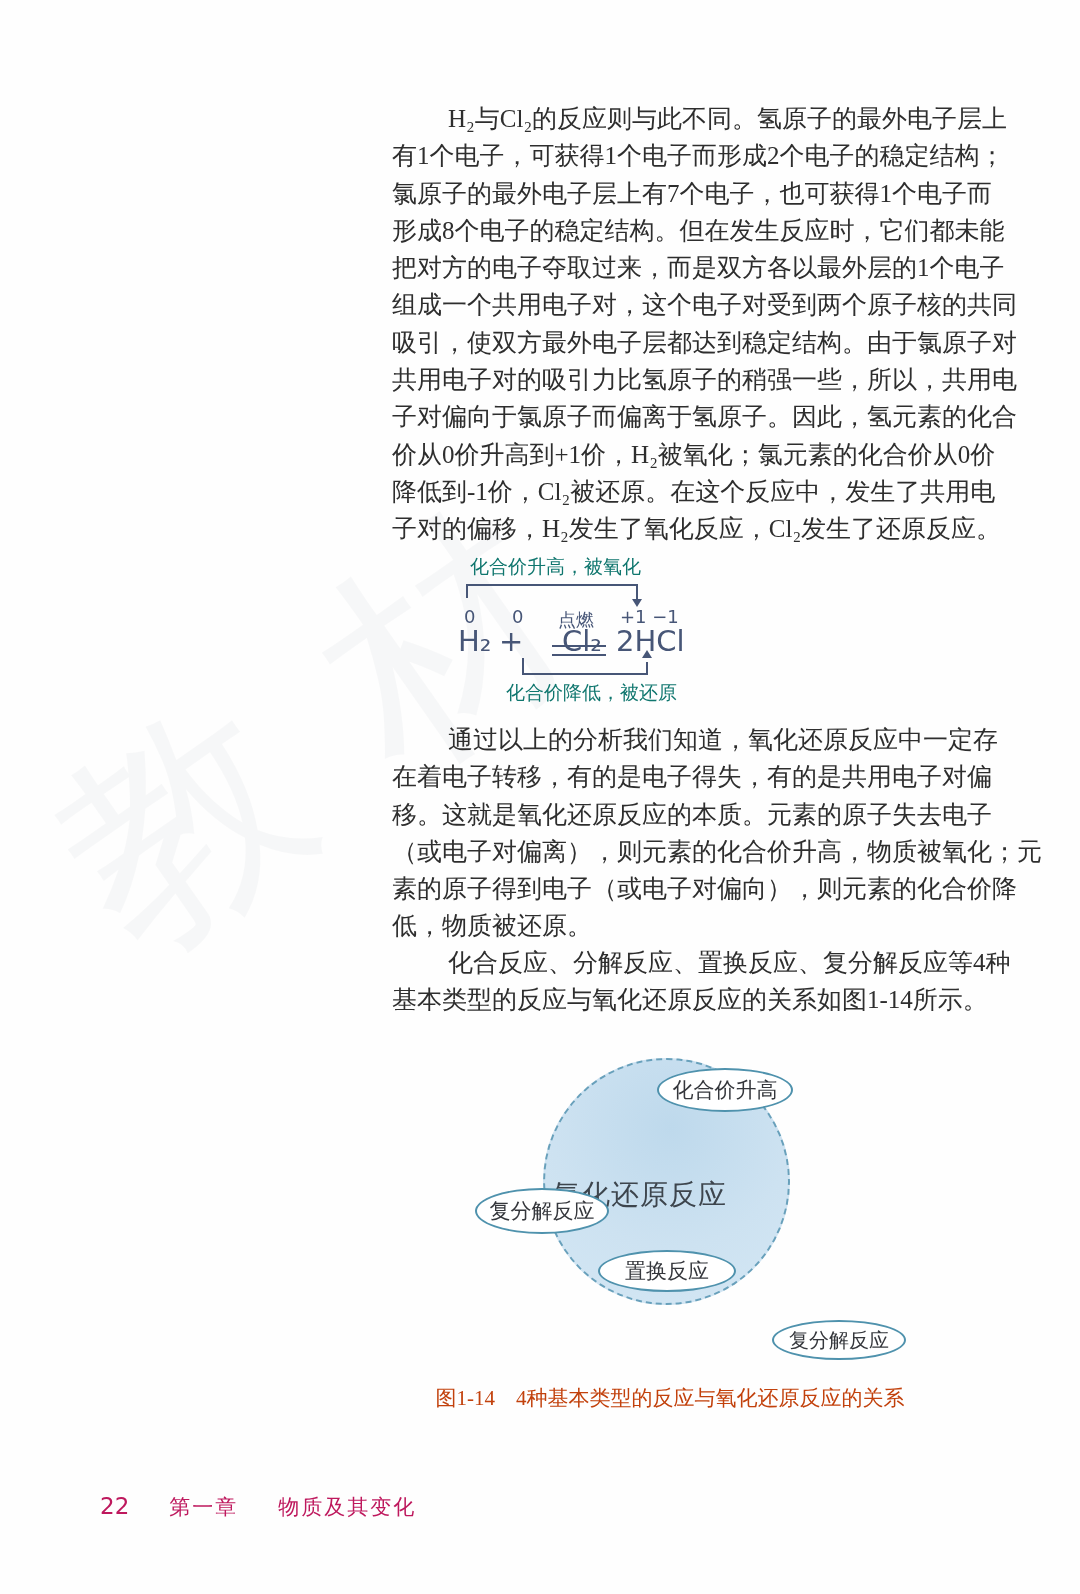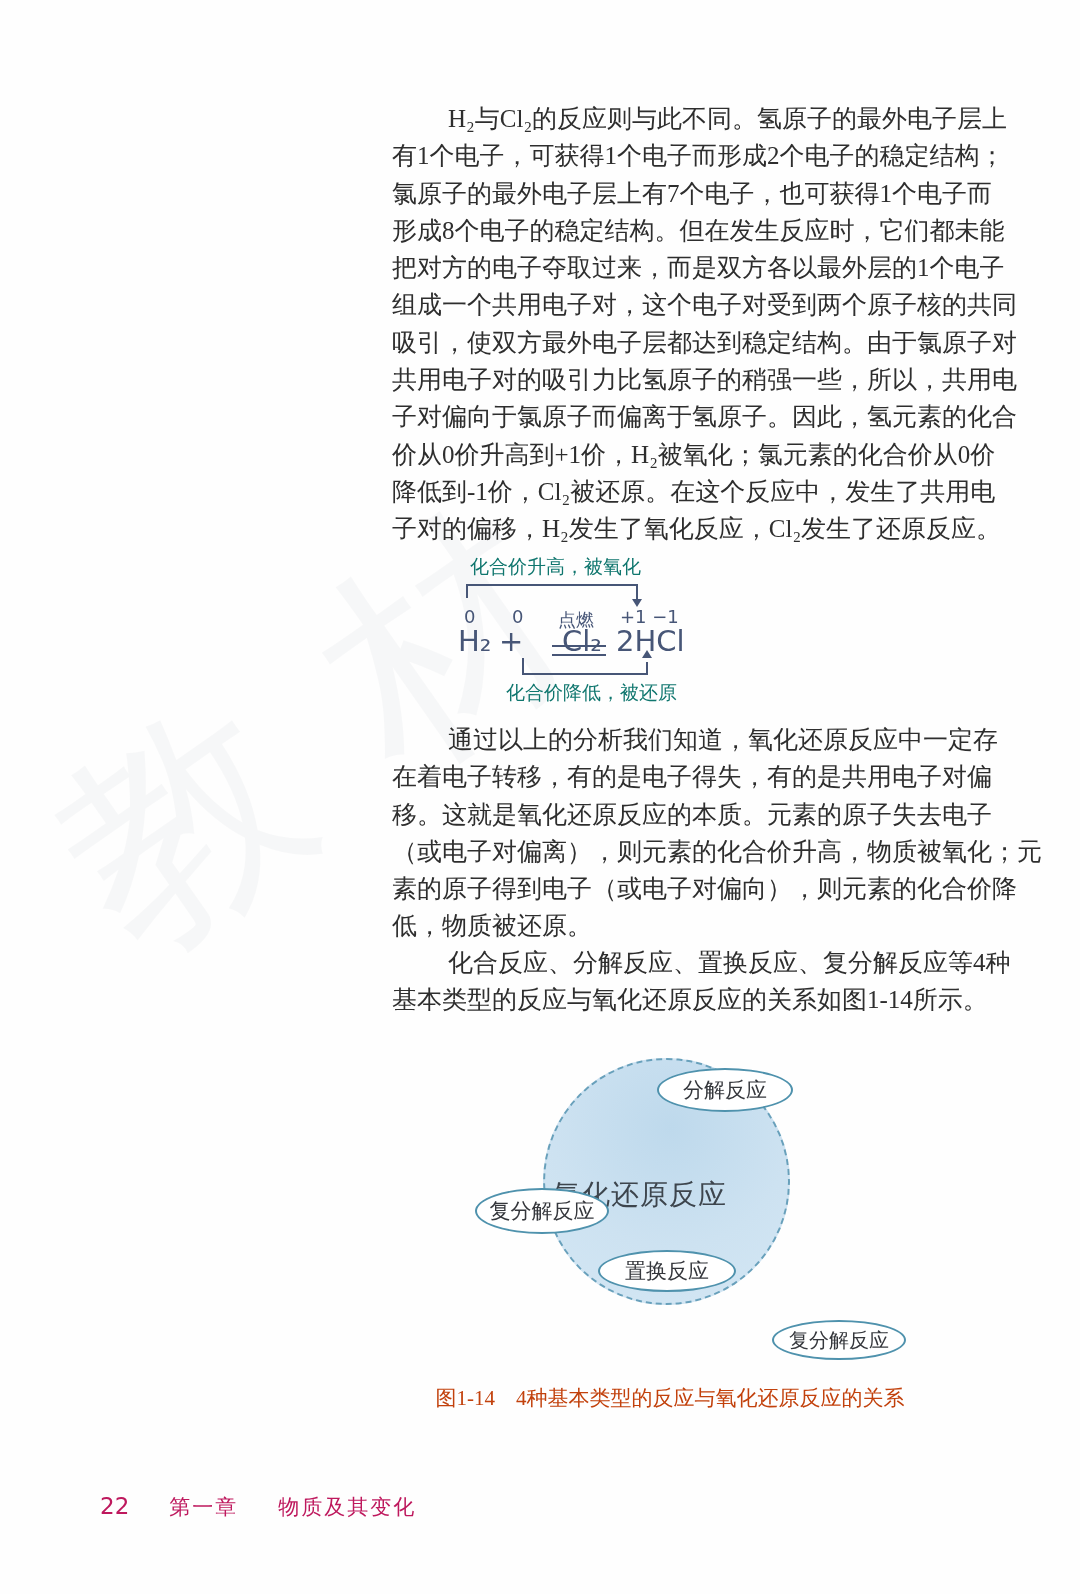--- a/index.html
+++ b/index.html
@@ -121,21 +121,21 @@
     <div class="line">低，物质被还原。</div>
   </div>
 
   <div class="textblock p3">
     <div class="line indent">化合反应、分解反应、置换反应、复分解反应等4种</div>
     <div class="line">基本类型的反应与氧化还原反应的关系如图1-14所示。</div>
   </div>
 
   <div class="venn-circle"></div>
   <div class="venn-center-label">氧化还原反应</div>
-  <div class="oval oval-fenjie">分解反应</div>
+  <div class="oval oval-fenjie">化合价升高</div>
   <div class="oval oval-huahe">复分解反应</div>
   <div class="oval oval-zhihuan">置换反应</div>
   <div class="oval oval-fufenjie">复分解反应</div>
   <div class="fig-caption">图1-14　4种基本类型的反应与氧化还原反应的关系</div>
 
   <div class="footer">
     <span class="pagenum">22</span>
     <span class="chapter">第一章</span>
     <span class="booktitle">物质及其变化</span>
   </div>

